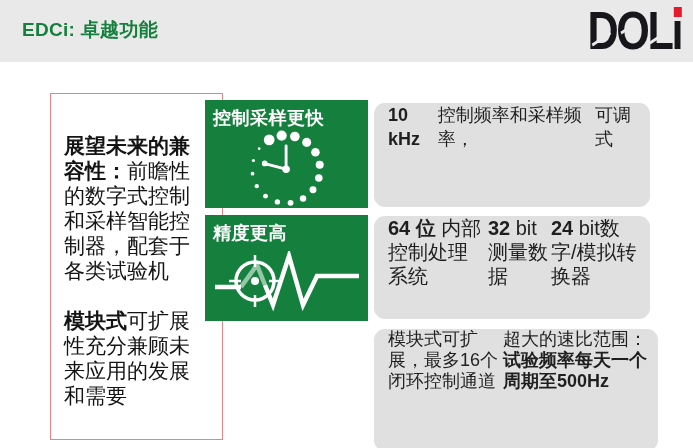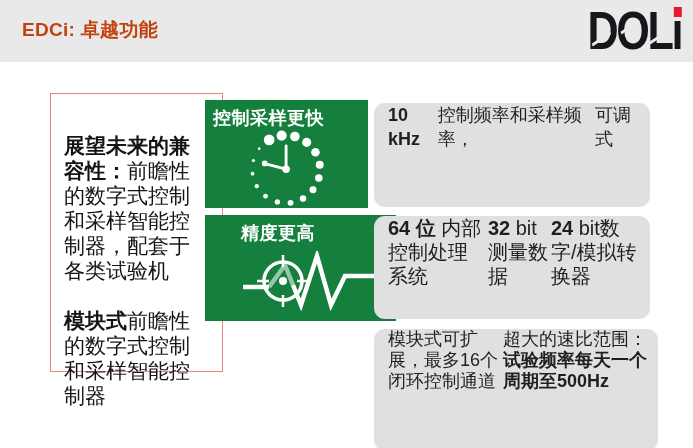--- a/index.html
+++ b/index.html
@@ -2,42 +2,42 @@
 <html><head>
 <meta charset="utf-8">
 <style>
   html,body { margin:0; padding:0; background:#fff; }
   .slide { position:relative; width:693px; height:448px; background:#ffffff; overflow:hidden;
            font-family:"Liberation Sans","DejaVu Sans",sans-serif; }
 
   
   .header { position:absolute; left:0; top:0; width:693px; height:62px; background:#e9e9e9; }
   .slide-title { position:absolute; left:22px; top:17px; font-size:19px; font-weight:700;
-                 color:#c2410c; letter-spacing:.3px; }
+                 color:#15803d; letter-spacing:.3px; }
   .logo { position:absolute; right:12px; top:4px; height:54px; font-size:54px; line-height:52px;
           font-weight:800; color:#17171b; letter-spacing:-3px; transform:scaleX(.8);
           transform-origin:100% 0; white-space:nowrap; }
   .logo-i { position:relative; display:inline-block; }
   .logo-dot { position:absolute; left:3px; top:3px; width:10px; height:10px; background:#e51a2b; }
   .logo-crack { position:absolute; width:3px; height:26px; background:#e9e9e9; transform:rotate(62deg); }
   .crack1 { left:16px; top:22px; }
   .crack2 { left:52px; top:10px; }
   .crack3 { left:88px; top:20px; }
 
   
-  .compat-panel { position:absolute; left:50px; top:93px; width:173px; height:279px;
+  .compat-panel { position:absolute; left:50px; top:93px; width:173px; height:347px;
                   box-sizing:border-box; border:1px solid #e88484; background:#fff;
                   padding:39px 24px 0 13px; font-size:21px; line-height:25px; color:#141414;
                   z-index:1; }
   .compat-p2 { margin-top:25px; }
 
   
   .feature { position:absolute; left:205px; width:163px; background:#15803d; z-index:2; }
   .f1 { top:100px; height:108px; }
-  .f2 { top:215px; height:106px;padding-left:28px; }
+  .f2 { top:215px; height:106px; }
   .f3 { top:328px; height:107px; }
   .feature-title { color:#fff; font-weight:700; font-size:18px; padding:6px 0 0 8px;
                    letter-spacing:.5px; white-space:nowrap; }
   .icon-wrap { display:flex; justify-content:center; }
 
   
   .detail { position:absolute; left:374px; width:276px; background:#e0e0e0; z-index:2;
             box-sizing:border-box; color:#1f1f1f; display:flex; flex-direction:row;
             justify-content:center; padding-left:14px; padding-right:8px;border-radius:11px; }
   .d1 { top:103px; height:104px; font-size:18px; line-height:24px; }
@@ -57,21 +57,21 @@
     <div class="logo">
       <span>DOL</span><span class="logo-i"><span>ı</span><span class="logo-dot"></span></span>
       <span class="logo-crack crack1"></span>
       <span class="logo-crack crack2"></span>
       <span class="logo-crack crack3"></span>
     </div>
   </div>
 
   <div class="compat-panel">
     <div class="compat-p1"><b>展望未来的兼容性：</b><span>前瞻性的数字式控制和采样智能控制器，配套于各类试验机</span></div>
-    <div class="compat-p2"><b>模块式</b><span>前瞻性的数字式控制和采样智能控制器</span></div>
+    <div class="compat-p2"><b>模块式</b><span>可扩展性充分兼顾未来应用的发展和需要</span></div>
   </div>
 
   <div class="feature f1">
     <div class="feature-title">控制采样更快</div>
     <div class="icon-wrap">
       <svg width="86" height="82" viewBox="4 8 94 92">
         <g fill="#fff">
           <circle cx="31" cy="19.1" r="6"></circle>
             <circle cx="45" cy="14.3" r="5.7"></circle>
           <circle cx="59.8" cy="15.3" r="5.4"></circle>

